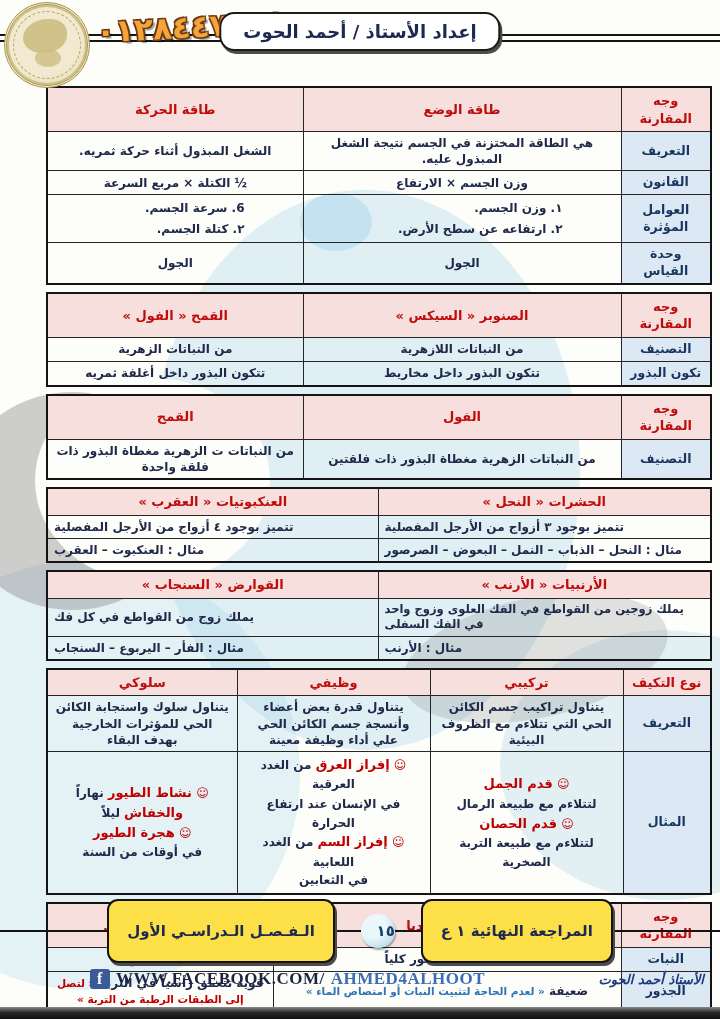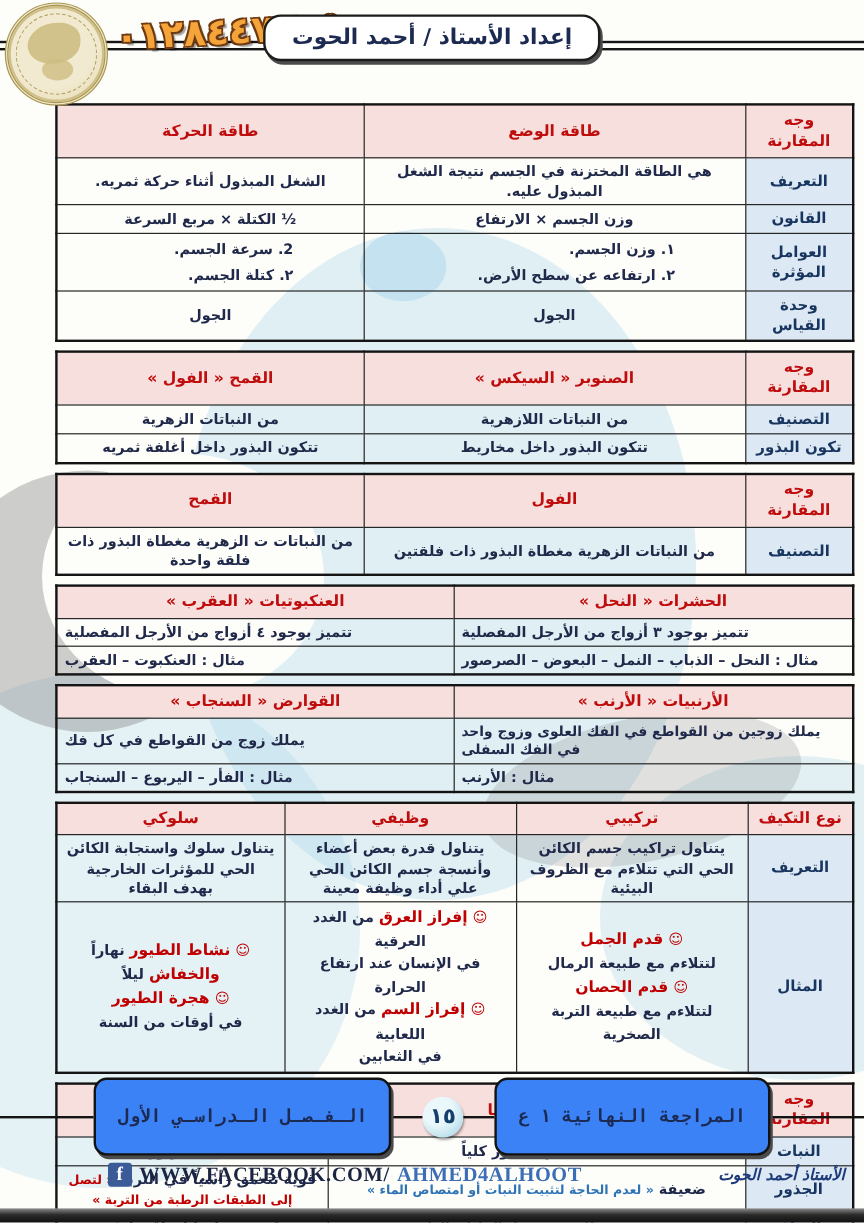--- a/index.html
+++ b/index.html
@@ -57,24 +57,24 @@
   .sm{color:#c00000;font-size:12px;}
   .rdw{color:#c00000;font-size:13px;}
   .q{font-size:10.5px;}
   .q[data-qc="blue"]{color:#2e74b5;}
   .q[data-qc="red"]{color:#c00000;}
   
   .footer{position:absolute;left:0;right:0;bottom:0;z-index:2;}
   .footrow{display:flex;align-items:center;margin:0 0 6px 0;}
   .fline{flex:1;border-top:2.5px solid #131313;height:0;}
   .fshort{flex:0 0 26px;border-top:2.5px solid #131313;height:0;}
-  .fbox{border:2.5px solid #131313;border-radius:11px;background:#3b82f6;box-shadow:2px 3px 0 #4c4c4c;
-        padding:21px 18px;font-size:15px;font-weight:bold;color:#1c2a52;white-space:nowrap;font-family:Liberation Mono, monospace;}
+  .fbox{border:2.5px solid #131313;border-radius:11px;background:#fde047;box-shadow:2px 3px 0 #4c4c4c;
+        padding:21px 18px;font-size:15px;font-weight:bold;color:#1c2a52;white-space:nowrap;}
   .fcircle{width:34px;height:34px;border-radius:50%;background:radial-gradient(circle at 35% 30%,#eaf7fb 0 40%,#9fd3e4 100%);
-           display:flex;align-items:center;justify-content:center;font-size:18px;font-weight:bold;color:#14406b;
+           display:flex;align-items:center;font-size:15px;font-weight:bold;color:#14406b;
            box-shadow:1px 2px 2px rgba(0,0,0,.35);}
   .fbrow{position:relative;height:26px;margin-bottom:12px;}
   .fburl{position:absolute;left:90px;top:0;direction:ltr;display:flex;align-items:center;gap:6px;
          font-family:"Liberation Serif",serif;font-size:17px;font-weight:bold;letter-spacing:.5px;}
   .fbicon{display:inline-flex;align-items:center;justify-content:center;width:20px;height:20px;border-radius:3px;
           background:#3a5a98;color:#fff;font-family:"Liberation Serif",serif;font-size:16px;font-weight:bold;}
   .fbmain{color:#1b2440;}
   .fbuser{color:#3c6eb5;}
   .sig{position:absolute;right:16px;top:3px;font-size:13px;font-weight:bold;font-style:italic;color:#1d3a7a;margin-left:32px;}
   .bstrip{height:12px;background:linear-gradient(to bottom,#8a8a8a,#2a2a2a 45%,#101010);}
@@ -130,21 +130,21 @@
       <tr>
         <td class="lab">
           <div>العوامل</div>
               <div>المؤثرة</div>
         </td>
         <td class="list">
           <div>١.    وزن الجسم.</div>
               <div>٢.    ارتفاعه عن سطح الأرض.</div>
         </td>
         <td class="list">
-          <div>2.    سرعة الجسم.</div>
+          <div>6.    سرعة الجسم.</div>
               <div>٢.    كتلة الجسم.</div>
         </td>
       </tr>
       <tr>
         <td class="lab">وحدة القياس</td>
         <td>الجول</td>
         <td>الجول</td>
       </tr>
     </tbody>
       </table>

